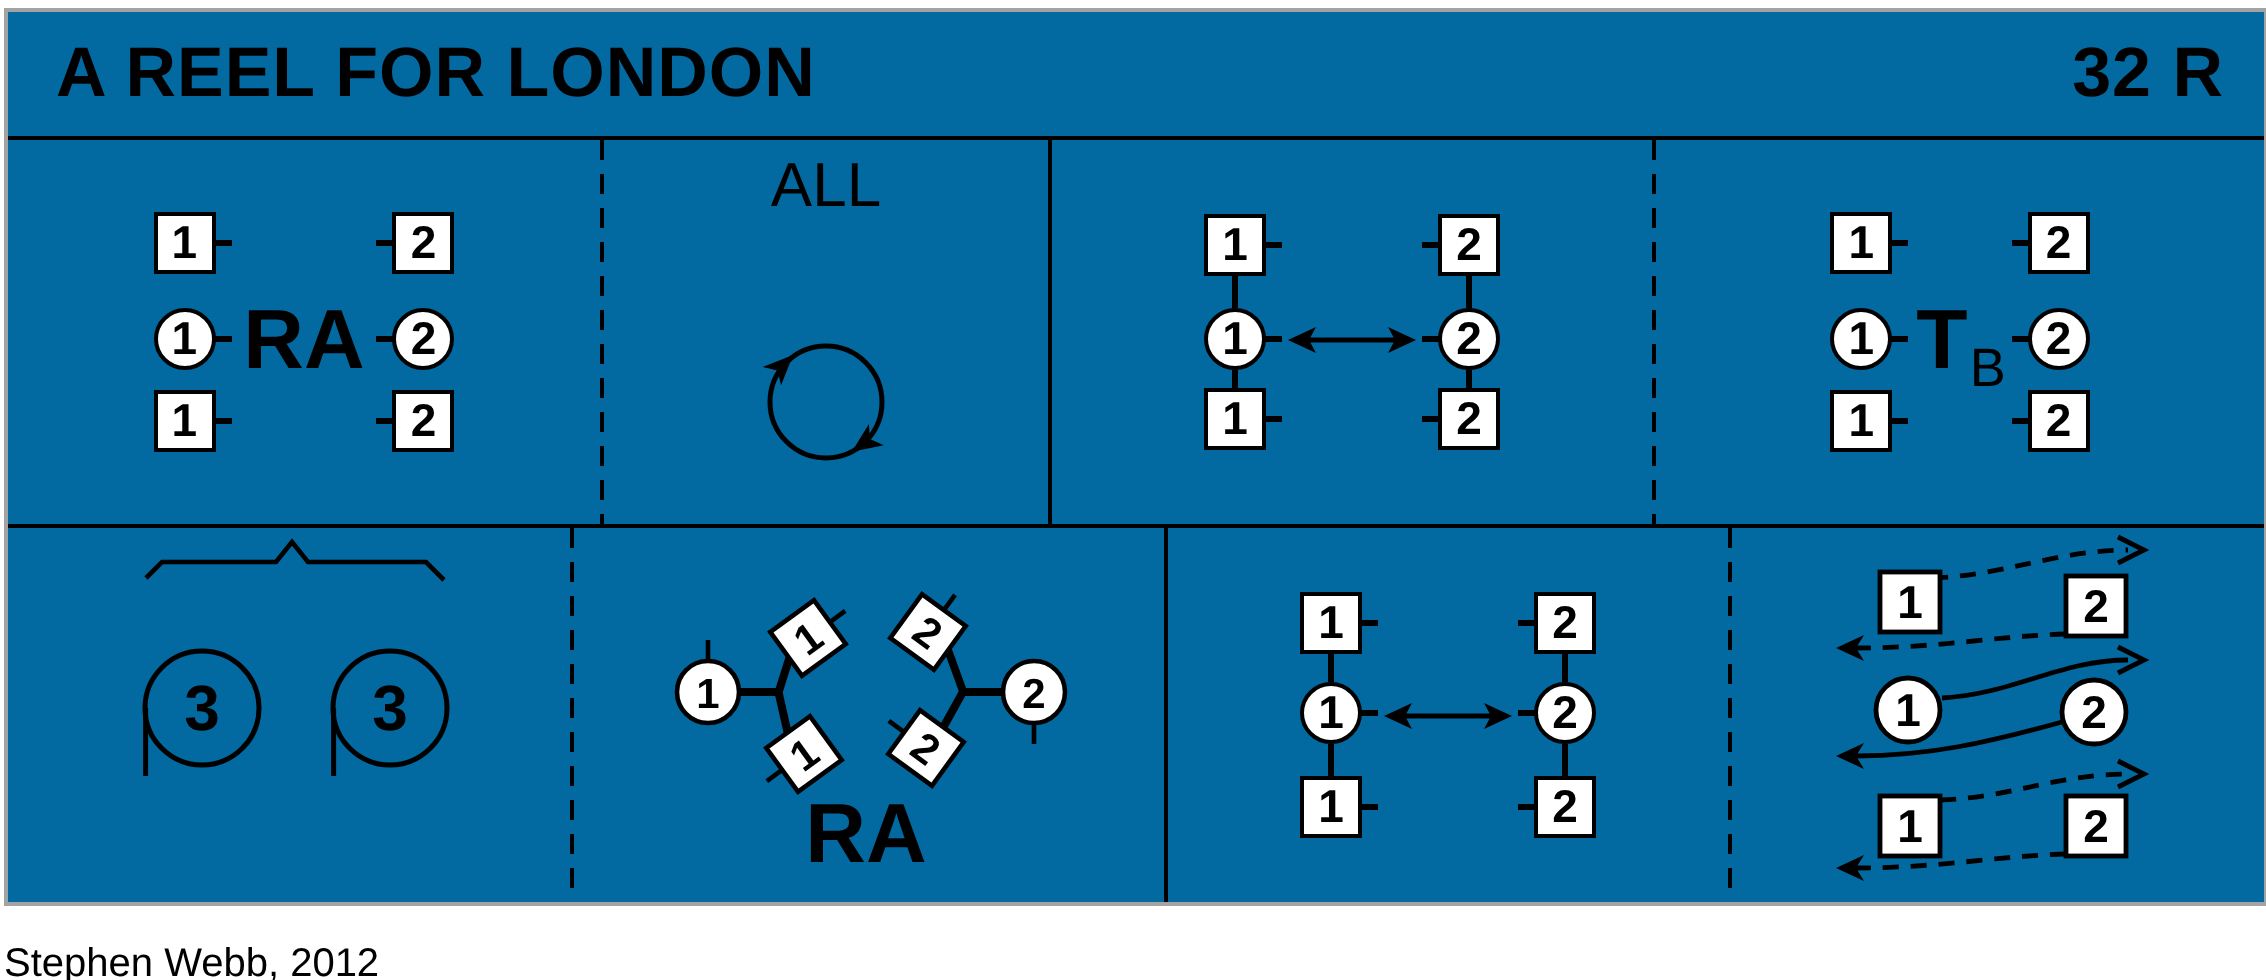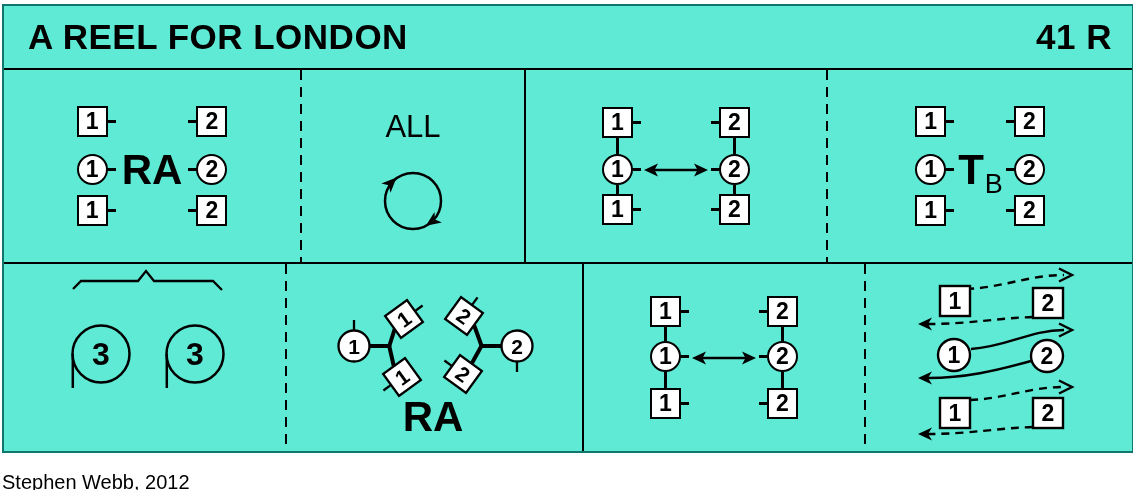--- a/index.html
+++ b/index.html
@@ -1,27 +1,27 @@
 <!DOCTYPE html>
 <html><head>
 <meta charset="utf-8">
 <style>
   html,body { margin:0; padding:0; background:#fff; }
   body { width:1133px; font-family:"Liberation Sans", sans-serif; color:#000; padding-top:4px; box-sizing:border-box; }
-  .sheet { width:1128px; margin-left:2px; border:2px solid #0f766e; background:#5eead4; }
+  .sheet { width:1128px; margin-left:2px; border:2px solid #a3a3a3; background:#0369a1; }
   .titlebar { height:62px; border-bottom:2px solid #000; display:flex; align-items:center; justify-content:space-between; padding:0 20px 0 24px; }
   .title, .bars { font-size:35px; font-weight:bold; letter-spacing:.5px; }
   .row { display:flex; align-items:stretch; }
   .row1 { height:192px; border-bottom:2px solid #000; }
   .row2 { height:187px; }
   .vdash { flex:0 0 2px; background:repeating-linear-gradient(to bottom,#000 0 10px,transparent 10px 17px); }
   .vsolid { flex:0 0 2px; background:#000; }
   .cell { display:flex; align-items:center; justify-content:center; overflow:hidden; }
   .c1 { flex:0 0 296px; gap:14px; }
-  .c2 { flex:0 0 222px; flex-direction:column; justify-content:flex-end; padding-top:6px; }
+  .c2 { flex:0 0 222px; flex-direction:column; justify-content:space-between; padding-top:6px; }
   .c3 { flex:0 0 300px; gap:11px; }
   .c4 { flex:1; gap:12px; }
   .c5 { flex:0 0 281px; }
   .c6 { flex:0 0 295px; }
   .c7 { flex:0 0 280px; gap:11px; }
   .c8 { flex:1; }
   .pcol { display:flex; flex-direction:column; align-items:center; }
   .sq, .ci { width:31px; height:31px; box-sizing:border-box; border:2.5px solid #000; background:#fff;
              display:flex; align-items:center; justify-content:center;
              font-size:23px; font-weight:bold; position:relative; flex:0 0 auto; }
@@ -41,21 +41,21 @@
   svg { display:block; }
   svg text { font-family:"Liberation Sans", sans-serif; font-weight:bold; }
 </style>
 </head>
 <body>
 
 <div class="sheet">
 
   <div class="titlebar">
     <div class="title">A REEL FOR LONDON</div>
-    <div class="bars">41 R</div>
+    <div class="bars">32 R</div>
   </div>
 
   <div class="row row1">
 
     <div class="cell c1">
       <div class="pcol">
         <div class="sq tick-r">1</div>
         <div class="sp17"></div>
         <div class="ci tick-r">1</div>
         <div class="sp10"></div>

